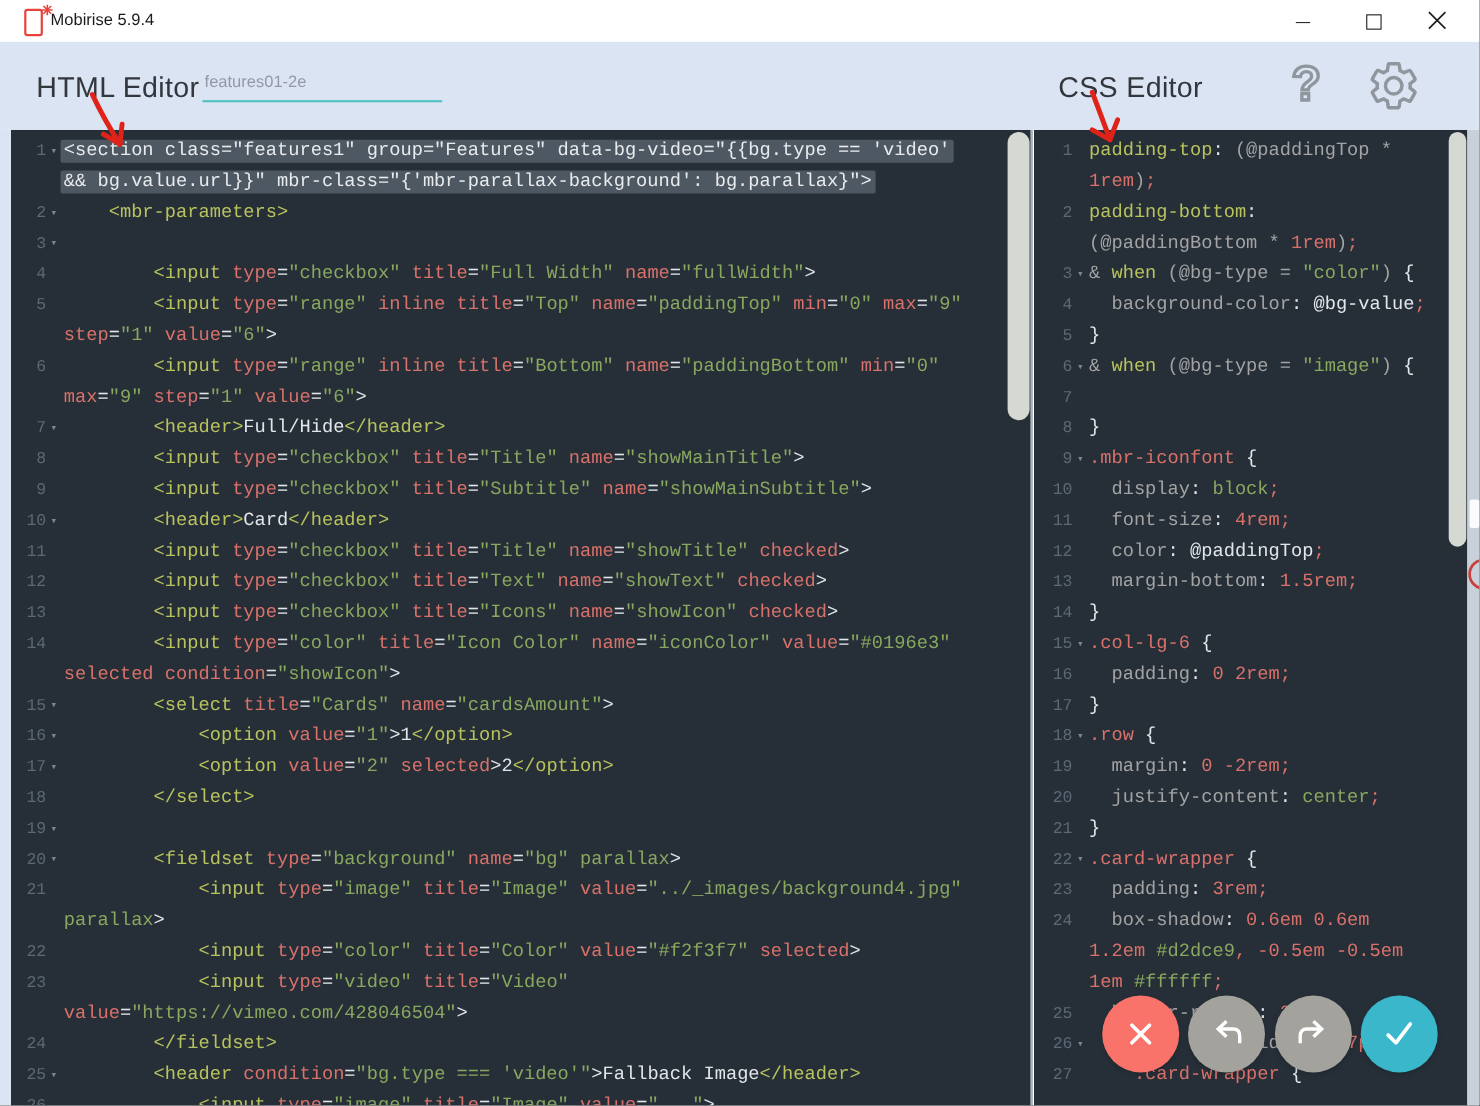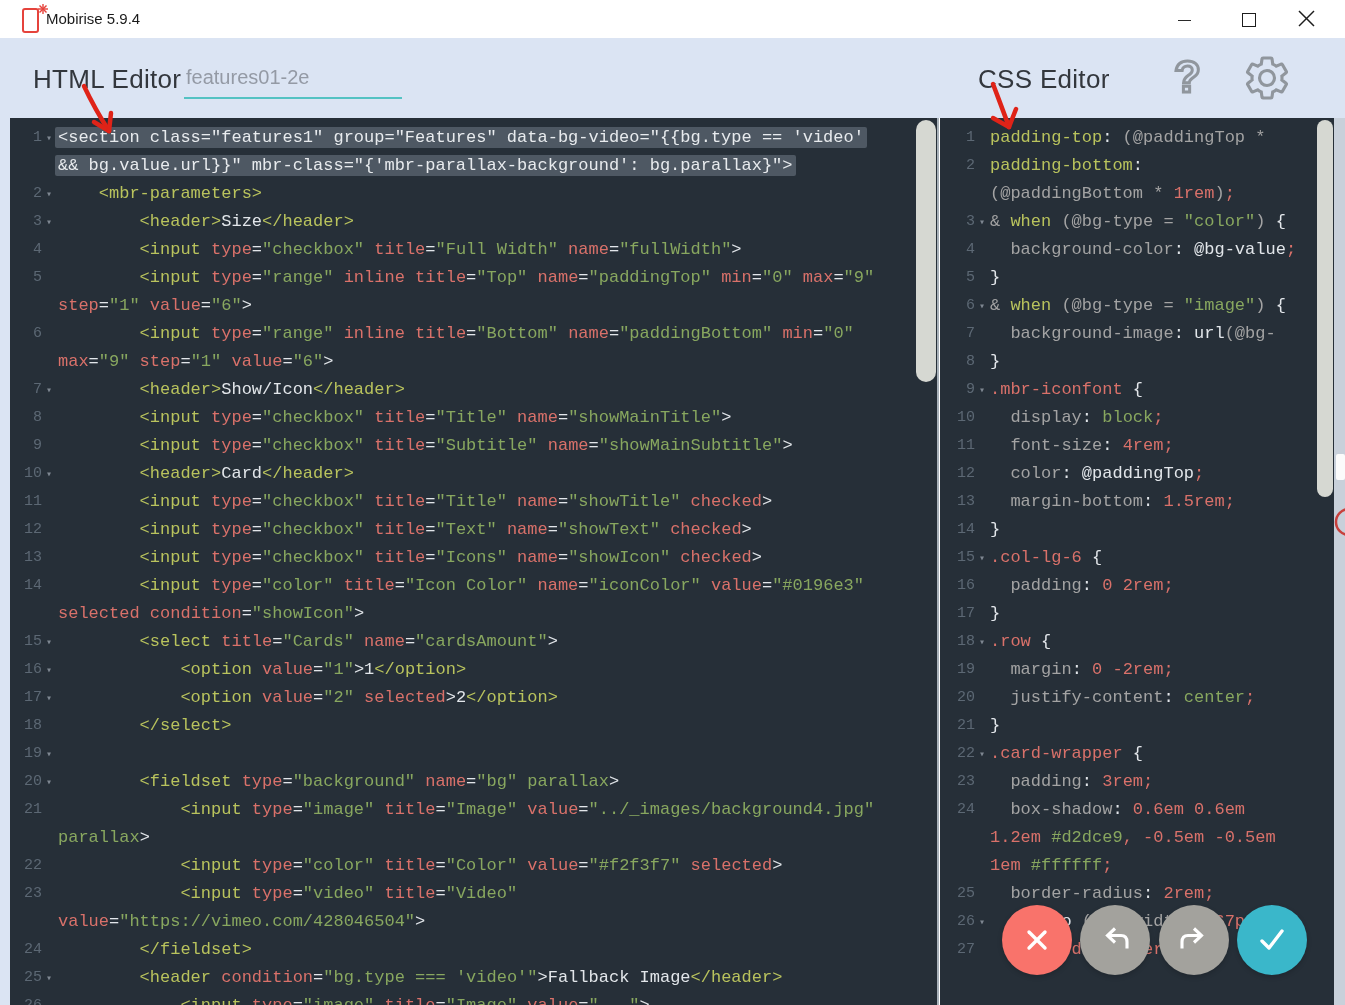--- a/index.html
+++ b/index.html
@@ -12,23 +12,23 @@
   .app-spark{position:absolute;left:38px;top:4px;}
   .app-title{position:absolute;left:46px;top:10px;font-size:15px;color:#1b1b1b;}
   .win-min{position:absolute;left:1178px;top:20px;width:13px;height:0;border-top:1.6px solid #2a2a2a;}
   .win-max{position:absolute;left:1242px;top:13px;width:12px;height:12px;border:1.6px solid #1d1d1d;}
   .win-close{position:absolute;left:1298px;top:10px;}
 
   
   .toolbar{position:absolute;left:0;top:38px;width:1345px;height:80px;background:#dbe4f3;z-index:10;}
   .editor-label{position:absolute;top:26px;font-size:26px;color:#33373d;letter-spacing:.3px;}
   #lbl-html{left:33px;}
-  #lbl-css{left:962px;margin-left:16px;}
+  #lbl-css{left:962px;}
   .block-name{position:absolute;left:184px;top:28px;width:214px;border:none;outline:none;background:transparent;
-              border-bottom:2px solid #54c2c3;font-size:20px;color:#949aa5;padding:0 2px 8px 2px;
+              border-bottom:2px solid #54c2c3;font-size:15px;color:#949aa5;padding:0 2px 8px 2px;
               font-family:"Liberation Sans",sans-serif;}
   .help-icon{position:absolute;left:1174px;top:14px;font-size:44px;font-weight:700;
              color:transparent;-webkit-text-stroke:3px #90969d;}
   .gear-icon{position:absolute;left:1242px;top:15px;}
 
   
   .strip-left{position:absolute;left:0;top:118px;width:10px;height:887px;background:#dbe4f3;z-index:2;}
   .strip-right{position:absolute;left:1334px;top:118px;width:11px;height:887px;background:#c8d0da;z-index:2;}
   .notch{position:absolute;left:1336px;top:454px;width:9px;height:26px;background:#fbfbfb;border-radius:2px;z-index:3;}
   .divider{position:absolute;left:937px;top:118px;width:2px;height:887px;background:#a9b2ba;z-index:4;}
@@ -102,27 +102,27 @@
 <div class="notch"></div>
 <div class="divider"></div>
 <div class="thumb" id="thumb-left"></div>
 <div class="thumb" id="thumb-right"></div>
 
 <div class="pane" id="pane-left">
   <div class="code" id="html-code">
       <div class="crow"><span class="ln">1</span><span class="fold">▾</span><span class="selwrap"><span class="tk-sel">&lt;section class="features1" group="Features" data-bg-video="{{bg.type == 'video'</span></span></div>
       <div class="crow"><span class="selwrap"><span class="tk-sel">&amp;&amp; bg.value.url}}" mbr-class="{'mbr-parallax-background': bg.parallax}"&gt;</span></span></div>
       <div class="crow"><span class="ln">2</span><span class="fold">▾</span><span><span class="tk-y">    &lt;mbr-parameters&gt;</span></span></div>
-      <div class="crow"><span class="ln">3</span><span class="fold">▾</span><span><span class="tk-y">        &lt;header&gt;</span><span class="tk-w">Size</span><span class="tk-y">&lt;/header&gt;</span></span></div>
+      <div class="crow"><span class="ln">3</span><span class="fold">▾</span></div>
       <div class="crow"><span class="ln">4</span><span><span class="tk-y">        &lt;input</span><span class="tk-r"> type</span><span class="tk-w">=</span><span class="tk-g">"checkbox"</span><span class="tk-r"> title</span><span class="tk-w">=</span><span class="tk-g">"Full Width"</span><span class="tk-r"> name</span><span class="tk-w">=</span><span class="tk-g">"fullWidth"</span><span class="tk-w">&gt;</span></span></div>
       <div class="crow"><span class="ln">5</span><span><span class="tk-y">        &lt;input</span><span class="tk-r"> type</span><span class="tk-w">=</span><span class="tk-g">"range"</span><span class="tk-r"> inline</span><span class="tk-r"> title</span><span class="tk-w">=</span><span class="tk-g">"Top"</span><span class="tk-r"> name</span><span class="tk-w">=</span><span class="tk-g">"paddingTop"</span><span class="tk-r"> min</span><span class="tk-w">=</span><span class="tk-g">"0"</span><span class="tk-r"> max</span><span class="tk-w">=</span><span class="tk-g">"9"</span></span></div>
       <div class="crow"><span><span class="tk-r">step</span><span class="tk-w">=</span><span class="tk-g">"1"</span><span class="tk-r"> value</span><span class="tk-w">=</span><span class="tk-g">"6"</span><span class="tk-w">&gt;</span></span></div>
       <div class="crow"><span class="ln">6</span><span><span class="tk-y">        &lt;input</span><span class="tk-r"> type</span><span class="tk-w">=</span><span class="tk-g">"range"</span><span class="tk-r"> inline</span><span class="tk-r"> title</span><span class="tk-w">=</span><span class="tk-g">"Bottom"</span><span class="tk-r"> name</span><span class="tk-w">=</span><span class="tk-g">"paddingBottom"</span><span class="tk-r"> min</span><span class="tk-w">=</span><span class="tk-g">"0"</span></span></div>
       <div class="crow"><span><span class="tk-r">max</span><span class="tk-w">=</span><span class="tk-g">"9"</span><span class="tk-r"> step</span><span class="tk-w">=</span><span class="tk-g">"1"</span><span class="tk-r"> value</span><span class="tk-w">=</span><span class="tk-g">"6"</span><span class="tk-w">&gt;</span></span></div>
-      <div class="crow"><span class="ln">7</span><span class="fold">▾</span><span><span class="tk-y">        &lt;header&gt;</span><span class="tk-w">Show/Icon</span><span class="tk-y">&lt;/header&gt;</span></span></div>
+      <div class="crow"><span class="ln">7</span><span class="fold">▾</span><span><span class="tk-y">        &lt;header&gt;</span><span class="tk-w">Full/Hide</span><span class="tk-y">&lt;/header&gt;</span></span></div>
       <div class="crow"><span class="ln">8</span><span><span class="tk-y">        &lt;input</span><span class="tk-r"> type</span><span class="tk-w">=</span><span class="tk-g">"checkbox"</span><span class="tk-r"> title</span><span class="tk-w">=</span><span class="tk-g">"Title"</span><span class="tk-r"> name</span><span class="tk-w">=</span><span class="tk-g">"showMainTitle"</span><span class="tk-w">&gt;</span></span></div>
       <div class="crow"><span class="ln">9</span><span><span class="tk-y">        &lt;input</span><span class="tk-r"> type</span><span class="tk-w">=</span><span class="tk-g">"checkbox"</span><span class="tk-r"> title</span><span class="tk-w">=</span><span class="tk-g">"Subtitle"</span><span class="tk-r"> name</span><span class="tk-w">=</span><span class="tk-g">"showMainSubtitle"</span><span class="tk-w">&gt;</span></span></div>
       <div class="crow"><span class="ln">10</span><span class="fold">▾</span><span><span class="tk-y">        &lt;header&gt;</span><span class="tk-w">Card</span><span class="tk-y">&lt;/header&gt;</span></span></div>
       <div class="crow"><span class="ln">11</span><span><span class="tk-y">        &lt;input</span><span class="tk-r"> type</span><span class="tk-w">=</span><span class="tk-g">"checkbox"</span><span class="tk-r"> title</span><span class="tk-w">=</span><span class="tk-g">"Title"</span><span class="tk-r"> name</span><span class="tk-w">=</span><span class="tk-g">"showTitle"</span><span class="tk-r"> checked</span><span class="tk-w">&gt;</span></span></div>
       <div class="crow"><span class="ln">12</span><span><span class="tk-y">        &lt;input</span><span class="tk-r"> type</span><span class="tk-w">=</span><span class="tk-g">"checkbox"</span><span class="tk-r"> title</span><span class="tk-w">=</span><span class="tk-g">"Text"</span><span class="tk-r"> name</span><span class="tk-w">=</span><span class="tk-g">"showText"</span><span class="tk-r"> checked</span><span class="tk-w">&gt;</span></span></div>
       <div class="crow"><span class="ln">13</span><span><span class="tk-y">        &lt;input</span><span class="tk-r"> type</span><span class="tk-w">=</span><span class="tk-g">"checkbox"</span><span class="tk-r"> title</span><span class="tk-w">=</span><span class="tk-g">"Icons"</span><span class="tk-r"> name</span><span class="tk-w">=</span><span class="tk-g">"showIcon"</span><span class="tk-r"> checked</span><span class="tk-w">&gt;</span></span></div>
       <div class="crow"><span class="ln">14</span><span><span class="tk-y">        &lt;input</span><span class="tk-r"> type</span><span class="tk-w">=</span><span class="tk-g">"color"</span><span class="tk-r"> title</span><span class="tk-w">=</span><span class="tk-g">"Icon Color"</span><span class="tk-r"> name</span><span class="tk-w">=</span><span class="tk-g">"iconColor"</span><span class="tk-r"> value</span><span class="tk-w">=</span><span class="tk-g">"#0196e3"</span></span></div>
       <div class="crow"><span><span class="tk-r">selected</span><span class="tk-r"> condition</span><span class="tk-w">=</span><span class="tk-g">"showIcon"</span><span class="tk-w">&gt;</span></span></div>
       <div class="crow"><span class="ln">15</span><span class="fold">▾</span><span><span class="tk-y">        &lt;select</span><span class="tk-r"> title</span><span class="tk-w">=</span><span class="tk-g">"Cards"</span><span class="tk-r"> name</span><span class="tk-w">=</span><span class="tk-g">"cardsAmount"</span><span class="tk-w">&gt;</span></span></div>
       <div class="crow"><span class="ln">16</span><span class="fold">▾</span><span><span class="tk-y">            &lt;option</span><span class="tk-r"> value</span><span class="tk-w">=</span><span class="tk-g">"1"</span><span class="tk-w">&gt;</span><span class="tk-w">1</span><span class="tk-y">&lt;/option&gt;</span></span></div>
@@ -136,27 +136,28 @@
       <div class="crow"><span class="ln">23</span><span><span class="tk-y">            &lt;input</span><span class="tk-r"> type</span><span class="tk-w">=</span><span class="tk-g">"video"</span><span class="tk-r"> title</span><span class="tk-w">=</span><span class="tk-g">"Video"</span></span></div>
       <div class="crow"><span><span class="tk-r">value</span><span class="tk-w">=</span><span class="tk-g">"https://vimeo.com/428046504"</span><span class="tk-w">&gt;</span></span></div>
       <div class="crow"><span class="ln">24</span><span><span class="tk-y">        &lt;/fieldset&gt;</span></span></div>
       <div class="crow"><span class="ln">25</span><span class="fold">▾</span><span><span class="tk-y">        &lt;header</span><span class="tk-r"> condition</span><span class="tk-w">=</span><span class="tk-g">"bg.type === 'video'"</span><span class="tk-w">&gt;</span><span class="tk-w">Fallback Image</span><span class="tk-y">&lt;/header&gt;</span></span></div>
       <div class="crow"><span class="ln">26</span><span><span class="tk-y">            &lt;input</span><span class="tk-r"> type</span><span class="tk-w">=</span><span class="tk-g">"image"</span><span class="tk-r"> title</span><span class="tk-w">=</span><span class="tk-g">"Image"</span><span class="tk-r"> value</span><span class="tk-w">=</span><span class="tk-g">"..."</span><span class="tk-w">&gt;</span></span></div>
     </div>
 </div>
 <div class="pane" id="pane-right">
   <div class="code" id="css-code">
       <div class="crow"><span class="ln">1</span><span><span class="tk-y">padding-top</span><span class="tk-w">:</span><span class="tk-b"> (@paddingTop *</span></span></div>
+      <div class="crow"><span><span class="tk-r">1rem</span><span class="tk-b">)</span><span class="tk-r">;</span></span></div>
       <div class="crow"><span class="ln">2</span><span><span class="tk-y">padding-bottom</span><span class="tk-w">:</span></span></div>
       <div class="crow"><span><span class="tk-b">(@paddingBottom *</span><span class="tk-r"> 1rem</span><span class="tk-b">)</span><span class="tk-r">;</span></span></div>
       <div class="crow"><span class="ln">3</span><span class="fold">▾</span><span><span class="tk-b">&amp; </span><span class="tk-y">when</span><span class="tk-b"> (@bg-type =</span><span class="tk-g"> "color"</span><span class="tk-b">)</span><span class="tk-w"> {</span></span></div>
       <div class="crow"><span class="ln">4</span><span><span class="tk-b">  background-color</span><span class="tk-w">: </span><span class="tk-w">@bg-value</span><span class="tk-r">;</span></span></div>
       <div class="crow"><span class="ln">5</span><span><span class="tk-w">}</span></span></div>
       <div class="crow"><span class="ln">6</span><span class="fold">▾</span><span><span class="tk-b">&amp; </span><span class="tk-y">when</span><span class="tk-b"> (@bg-type =</span><span class="tk-g"> "image"</span><span class="tk-b">)</span><span class="tk-w"> {</span></span></div>
-      <div class="crow"><span class="ln">7</span><span><span class="tk-b">  background-image</span><span class="tk-w">: </span><span class="tk-w">url</span><span class="tk-b">(@bg-</span></span></div>
+      <div class="crow"><span class="ln">7</span></div>
       <div class="crow"><span class="ln">8</span><span><span class="tk-w">}</span></span></div>
       <div class="crow"><span class="ln">9</span><span class="fold">▾</span><span><span class="tk-r">.mbr-iconfont</span><span class="tk-w"> {</span></span></div>
       <div class="crow"><span class="ln">10</span><span><span class="tk-b">  display</span><span class="tk-w">: </span><span class="tk-g">block</span><span class="tk-r">;</span></span></div>
       <div class="crow"><span class="ln">11</span><span><span class="tk-b">  font-size</span><span class="tk-w">: </span><span class="tk-r">4rem;</span></span></div>
       <div class="crow"><span class="ln">12</span><span><span class="tk-b">  color</span><span class="tk-w">: </span><span class="tk-w">@paddingTop</span><span class="tk-r">;</span></span></div>
       <div class="crow"><span class="ln">13</span><span><span class="tk-b">  margin-bottom</span><span class="tk-w">: </span><span class="tk-r">1.5rem;</span></span></div>
       <div class="crow"><span class="ln">14</span><span><span class="tk-w">}</span></span></div>
       <div class="crow"><span class="ln">15</span><span class="fold">▾</span><span><span class="tk-r">.col-lg-6</span><span class="tk-w"> {</span></span></div>
       <div class="crow"><span class="ln">16</span><span><span class="tk-b">  padding</span><span class="tk-w">: </span><span class="tk-r">0 2rem;</span></span></div>
       <div class="crow"><span class="ln">17</span><span><span class="tk-w">}</span></span></div>

